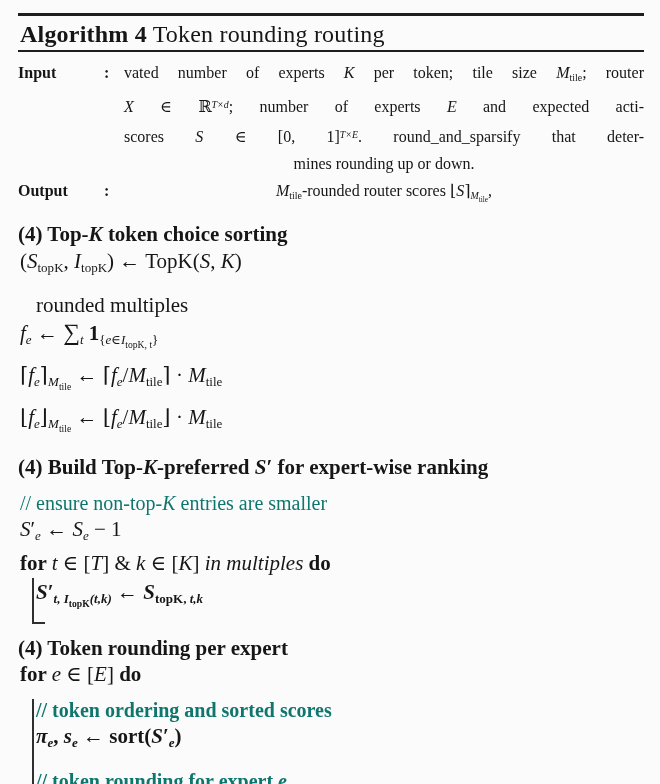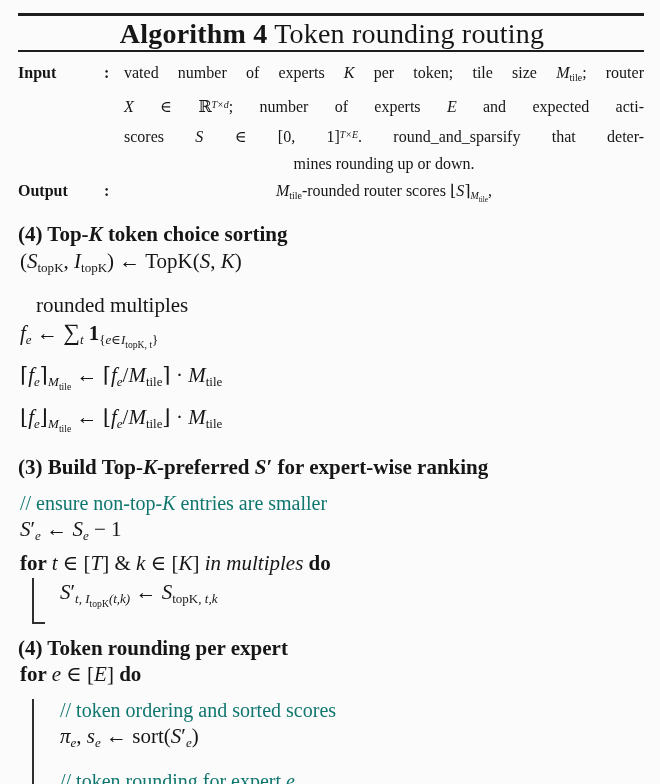--- a/index.html
+++ b/index.html
@@ -4,22 +4,22 @@
 <style>
   * { margin:0; padding:0; box-sizing:border-box; }
   html,body { width:660px; height:784px; overflow:hidden;
     background:#fbfbfb; color:#161616;
     font-family:"Liberation Serif","DejaVu Serif",serif; }
   .page { position:absolute; inset:0; padding:13px 16px 0 18px; }
 
   .rule { background:#1e1e1e; height:2px; width:100%; }
   .rule.thick { height:3px; }
 
-  .title { font-size:28px; line-height:32px; margin-top:2px; padding-left:2px;
-    letter-spacing:0.2px; white-space:nowrap;text-align:center; }
+  .title { font-size:24px; line-height:32px; margin-top:2px; padding-left:2px;
+    letter-spacing:0.2px; white-space:nowrap; }
   .title .b { font-weight:700; }
 
   
   .io { margin-top:7px; font-size:16px; }
   .io-row { display:flex; align-items:flex-start; }
   .io-label { font-weight:700; width:86px; flex:0 0 86px; line-height:27px; }
   .io-colon { font-weight:700; width:20px; flex:0 0 20px; line-height:27px; }
   .io-text { flex:1 1 auto; }
   .io-text .line { line-height:27px;text-align:center; }
   .just { text-align:justify; text-align-last:justify; }
@@ -28,21 +28,21 @@
   .heading { font-weight:700; font-size:21px; line-height:26px; }
   .heading.just2 { text-align:justify; text-align-last:justify; }
   .heading-wrap2 { font-weight:400; font-size:21px; line-height:26px; margin-left:18px; }
   .formula { font-size:21px; line-height:29px; white-space:nowrap; padding-left:2px; }
   .formula.tall { line-height:30px; }
   .comment { color:#0f766e; font-size:20px; line-height:23px; padding-left:2px;margin-top:12px; }
   .forline { font-size:21px; line-height:26px; padding-left:2px; white-space:nowrap; }
 
   
   .loop-body { position:relative; margin-left:14px; margin-top:2px;
-    border-left:2px solid #2f2f2f; padding-left:24px; padding-bottom:6px; }
+    border-left:2px solid #2f2f2f; padding-bottom:6px;font-weight:bold; }
   .loop-body::after { content:""; position:absolute; left:0; bottom:0;
     width:11px; height:2px; background:#2f2f2f; }
 
   
   .sg-i  { font-style:italic; }
   .sg-b  { font-weight:700; }
   .sg-sub  { font-size:62%; vertical-align:-0.32em; }
   .sg-subi { font-size:62%; vertical-align:-0.32em; font-style:italic; }
   .sg-ssub { font-size:46%; vertical-align:-0.85em; }
   .sg-supi { font-size:62%; vertical-align:0.45em; font-style:italic; }
@@ -87,21 +87,21 @@
   </div>
 
   <div class="sec" style="margin-top:10px">
     <div class="heading-wrap2"><span>rounded multiples</span></div>
     <div class="formula"><span class="sg-i">f</span><span class="sg-subi">e</span><span> ← </span><span class="sg-sum">∑</span><span class="sg-subi">t</span><span> </span><span class="sg-b">1</span><span class="sg-sub">{</span><span class="sg-subi">e</span><span class="sg-sub">∈</span><span class="sg-subi">I</span><span class="sg-ssub">topK, t</span><span class="sg-sub">}</span></div>
     <div class="formula tall"><span>⌈</span><span class="sg-i">f</span><span class="sg-subi">e</span><span>⌉</span><span class="sg-subi">M</span><span class="sg-ssub">tile</span><span> ← ⌈</span><span class="sg-i">f</span><span class="sg-subi">e</span><span>/</span><span class="sg-i">M</span><span class="sg-sub">tile</span><span>⌉ · </span><span class="sg-i">M</span><span class="sg-sub">tile</span></div>
     <div class="formula tall"><span>⌊</span><span class="sg-i">f</span><span class="sg-subi">e</span><span>⌋</span><span class="sg-subi">M</span><span class="sg-ssub">tile</span><span> ← ⌊</span><span class="sg-i">f</span><span class="sg-subi">e</span><span>/</span><span class="sg-i">M</span><span class="sg-sub">tile</span><span>⌋ · </span><span class="sg-i">M</span><span class="sg-sub">tile</span></div>
   </div>
 
   <div class="sec" style="margin-top:10px">
-    <div class="heading"><span>(3) Build Top-</span><span class="sg-i">K</span><span>-preferred </span><span class="sg-i">S</span><span>′</span><span> for expert-wise ranking</span></div>
+    <div class="heading"><span>(4) Build Top-</span><span class="sg-i">K</span><span>-preferred </span><span class="sg-i">S</span><span>′</span><span> for expert-wise ranking</span></div>
     <div class="comment"><span>// ensure non-top-</span><span class="sg-i">K</span><span> entries are smaller</span></div>
     <div class="formula"><span class="sg-i">S</span><span>′</span><span class="sg-subi">e</span><span> ← </span><span class="sg-i">S</span><span class="sg-subi">e</span><span> − 1</span></div>
     <div class="forline"><span class="sg-b">for </span><span class="sg-i">t</span><span> ∈ [</span><span class="sg-i">T</span><span>] &amp; </span><span class="sg-i">k</span><span> ∈ [</span><span class="sg-i">K</span><span>] </span><span class="sg-i">in multiples</span><span class="sg-b"> do</span></div>
     <div class="loop-body">
       <div class="formula"><span class="sg-i">S</span><span>′</span><span class="sg-subi">t, </span><span class="sg-subi">I</span><span class="sg-ssub">topK</span><span class="sg-subi">(t,k)</span><span> ← </span><span class="sg-i">S</span><span class="sg-sub">topK</span><span class="sg-sub">, </span><span class="sg-subi">t,k</span></div>
     </div>
   </div>
 
   <div class="sec" style="margin-top:11px">
     <div class="heading"><span>(4) Token rounding per expert</span></div>

